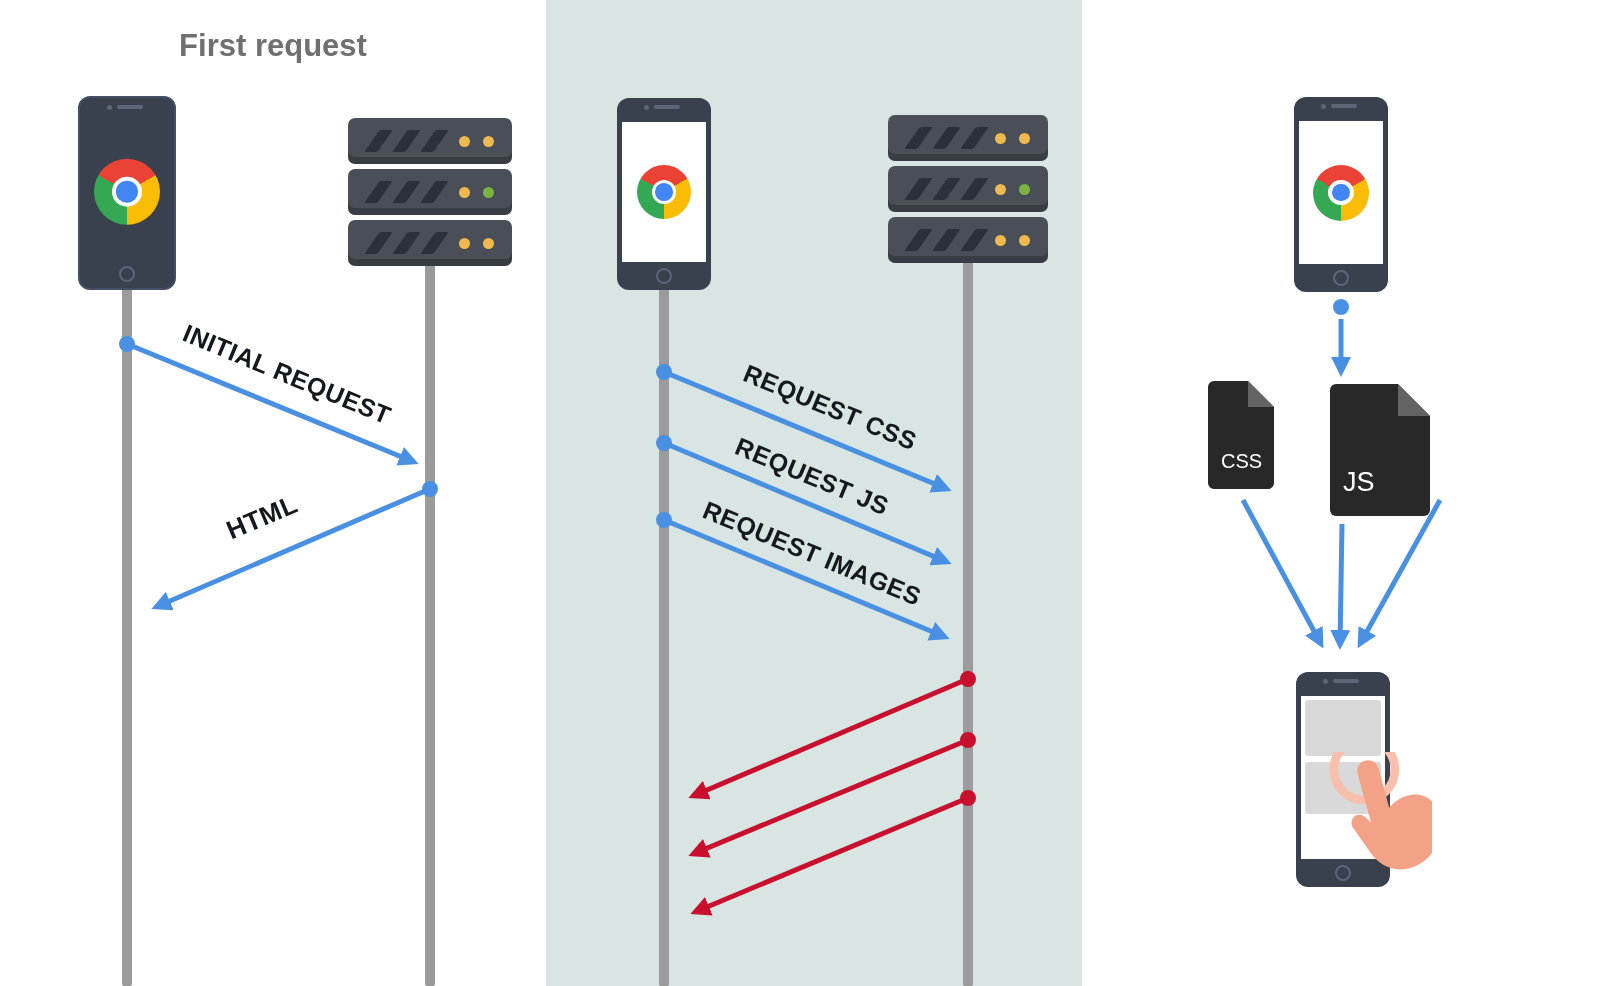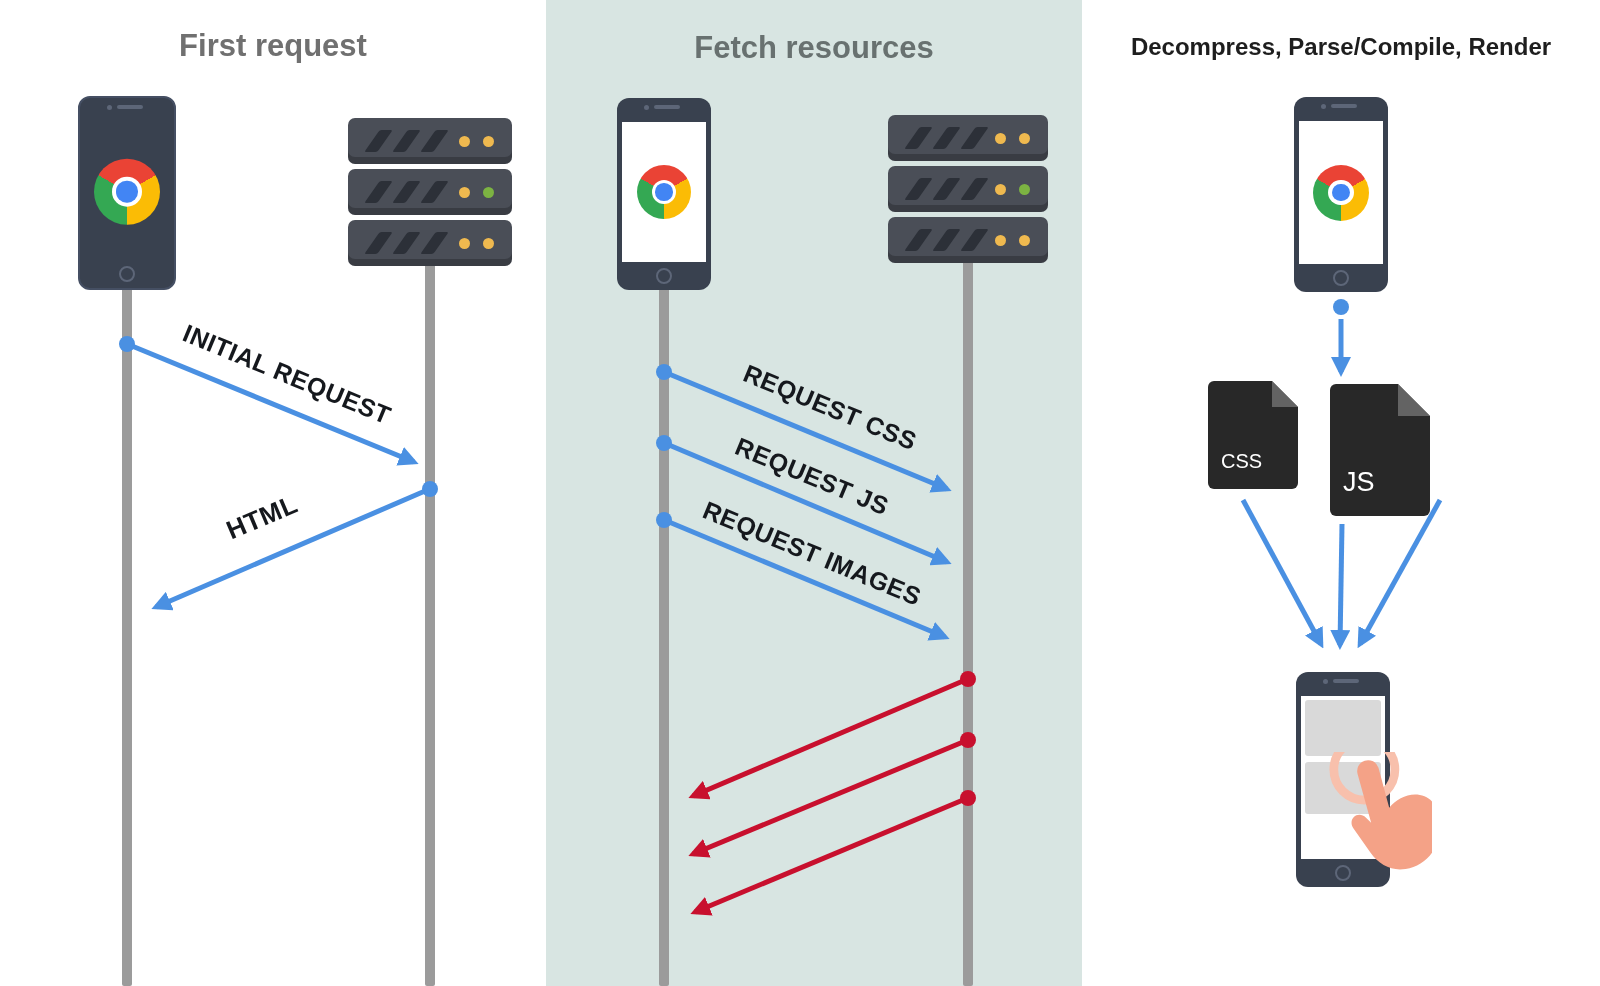--- a/index.html
+++ b/index.html
@@ -83,22 +83,20 @@
 </head>
 <body>
 
 <div class="canvas">
 
   <div class="panel panel-left"></div>
   <div class="panel panel-middle"></div>
   <div class="panel panel-right"></div>
 
   <div class="panel-title title-1">First request</div>
-  <div class="panel-title title-2">Fetch resources</div>
-  <div class="panel-title title-3">Decompress, Parse/Compile, Render</div>
 
   <div class="tbar tbar-1"></div>
   <div class="tbar tbar-2"></div>
   <div class="tbar tbar-3"></div>
   <div class="tbar tbar-4"></div>
 
   <div class="phone outlined" style="left:78px; top:96px; width:98px; height:194px;">
     <span class="cam"></span>
     <span class="speaker"></span>
     <div class="chrome-logo logo-center" style="width:66px; height:66px;">
@@ -170,21 +168,21 @@
     <span class="cam"></span>
     <span class="speaker"></span>
     <div class="screen">
       <div class="chrome-logo" style="width:56px; height:56px;">
           <span class="pupil"></span>
         </div>
     </div>
     <span class="home"></span>
   </div>
 
-  <div class="file" style="left:1208px; top:381px; width:90px; height:108px;">
+  <div class="file" style="left:1208px; top:381px; width:66px; height:108px;">
     <span class="fold"></span>
     <span class="file-label">CSS</span>
   </div>
   <div class="file big" style="left:1330px; top:384px; width:100px; height:132px; z-index:3;">
     <span class="fold"></span>
     <span class="file-label">JS</span>
   </div>
 
   <div class="phone" style="left:1296px; top:672px; width:94px; height:215px;">
     <span class="cam"></span>

